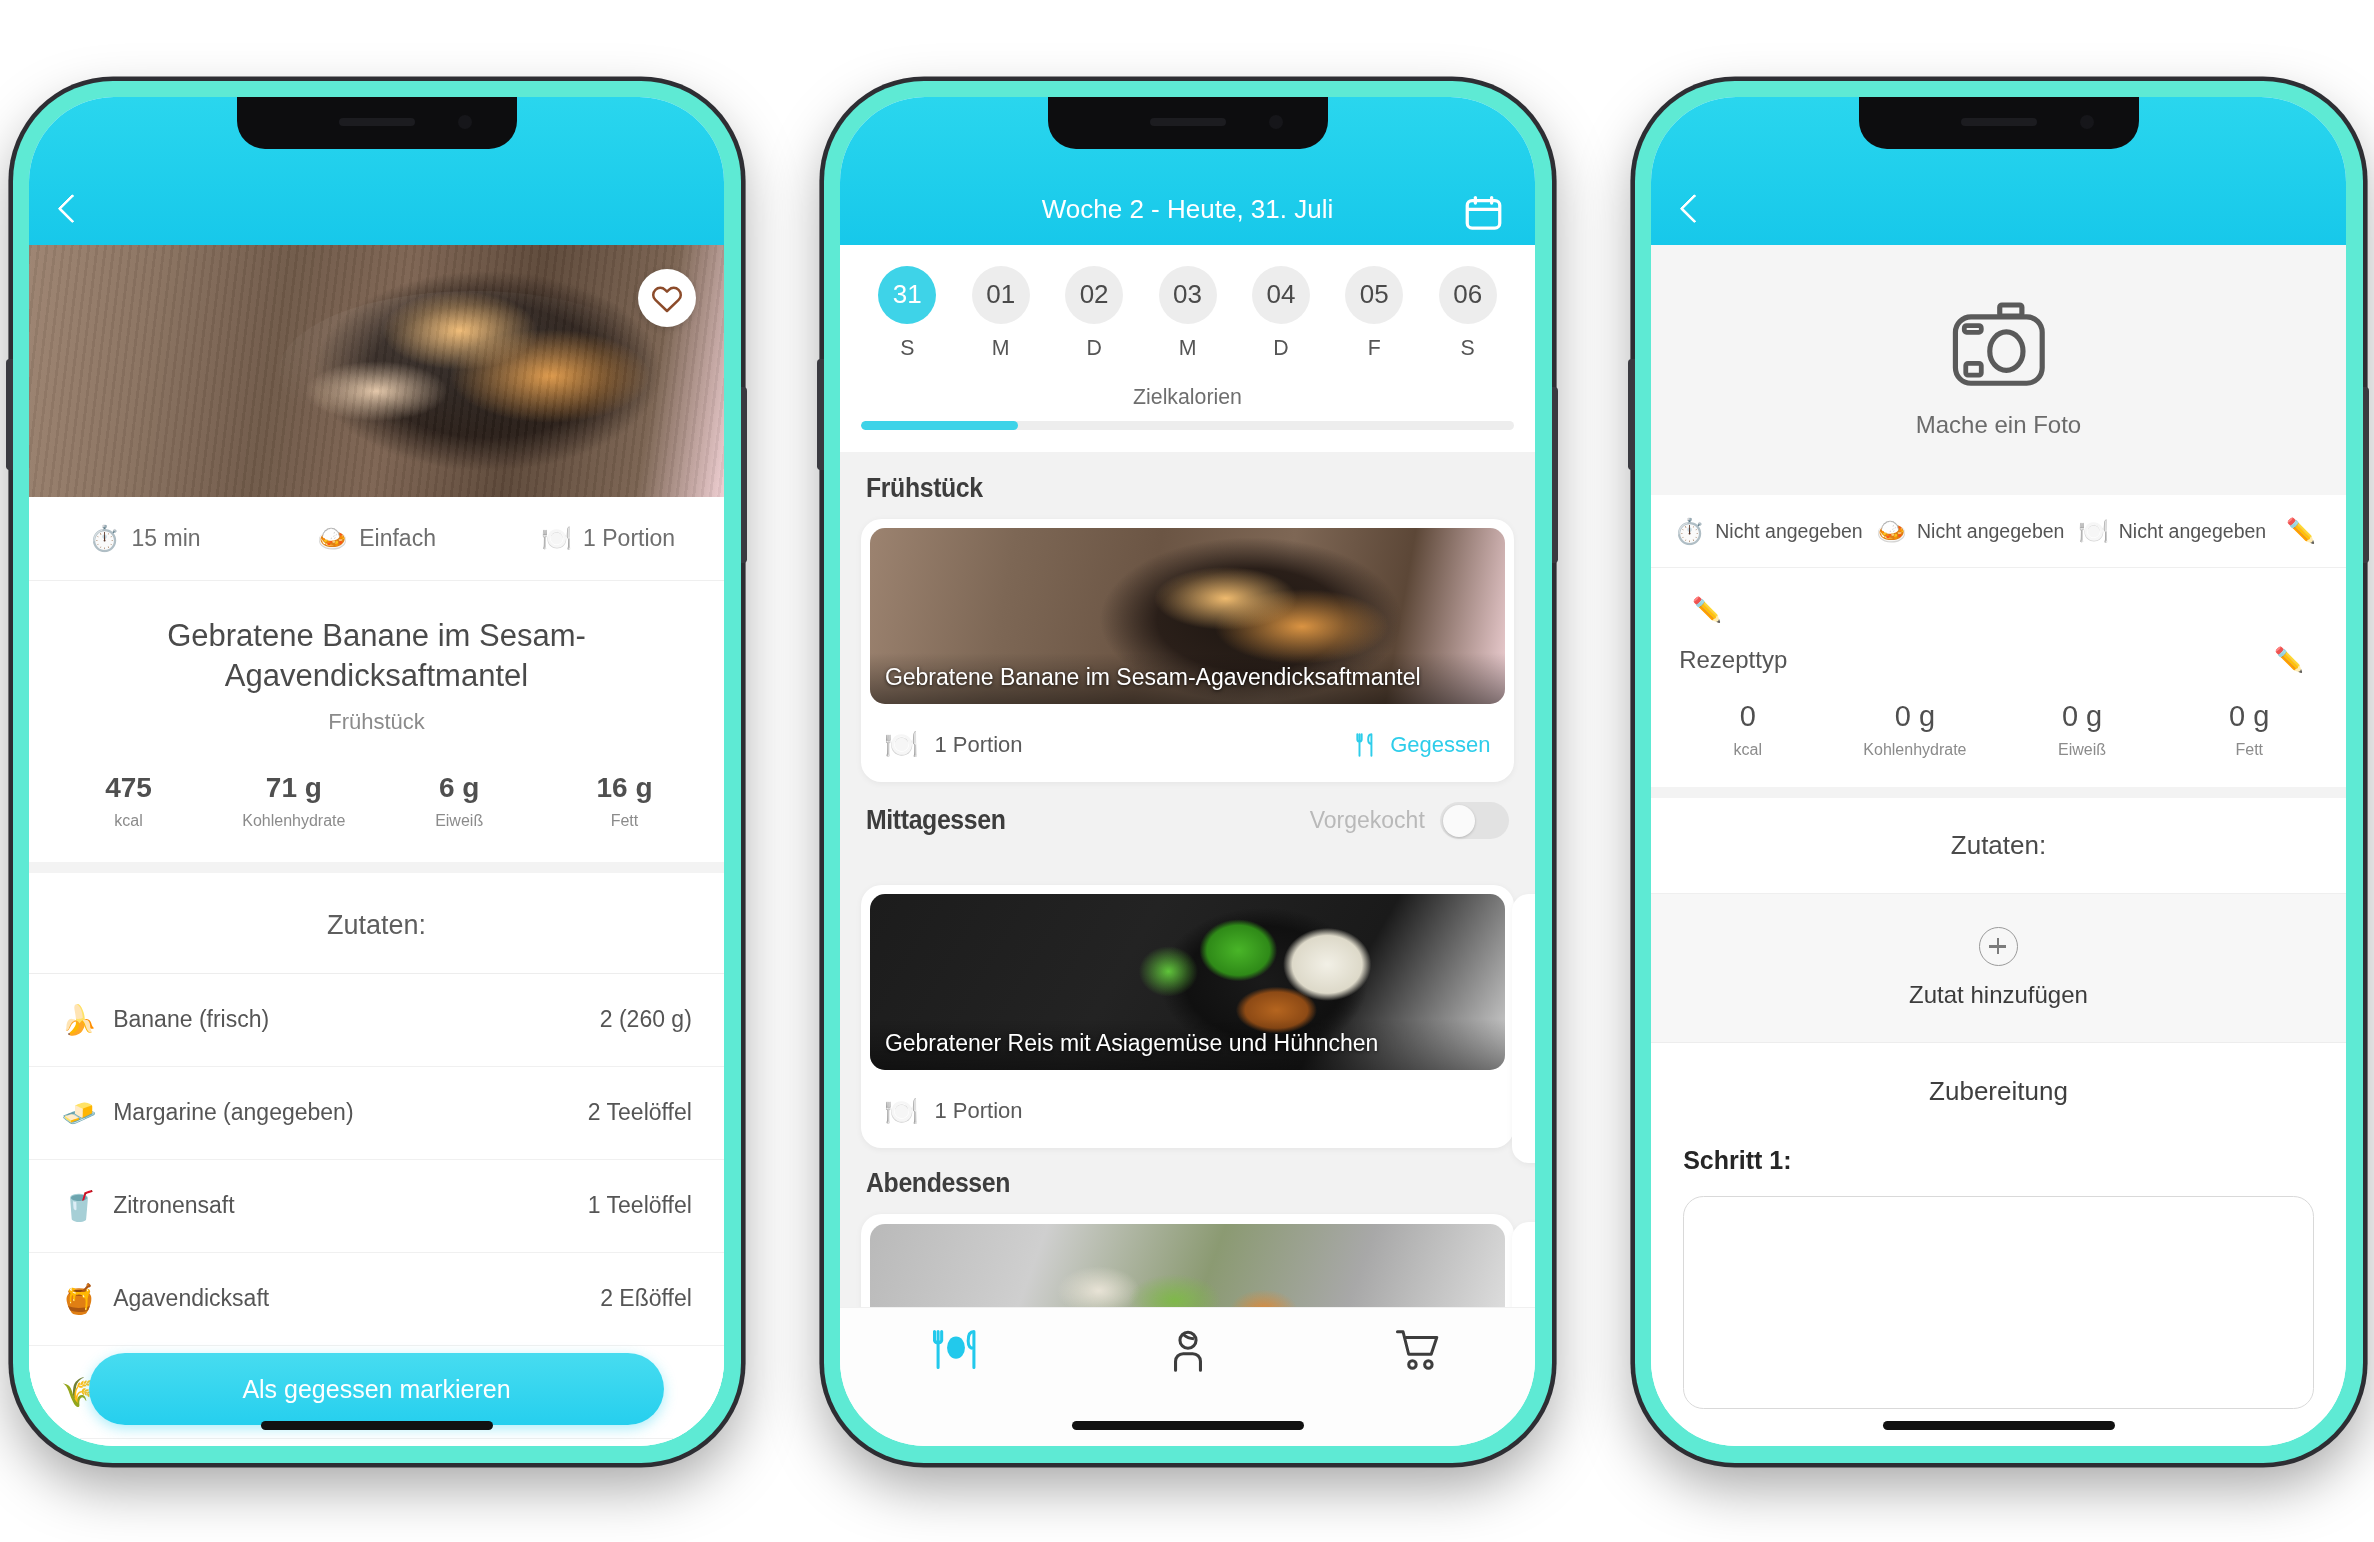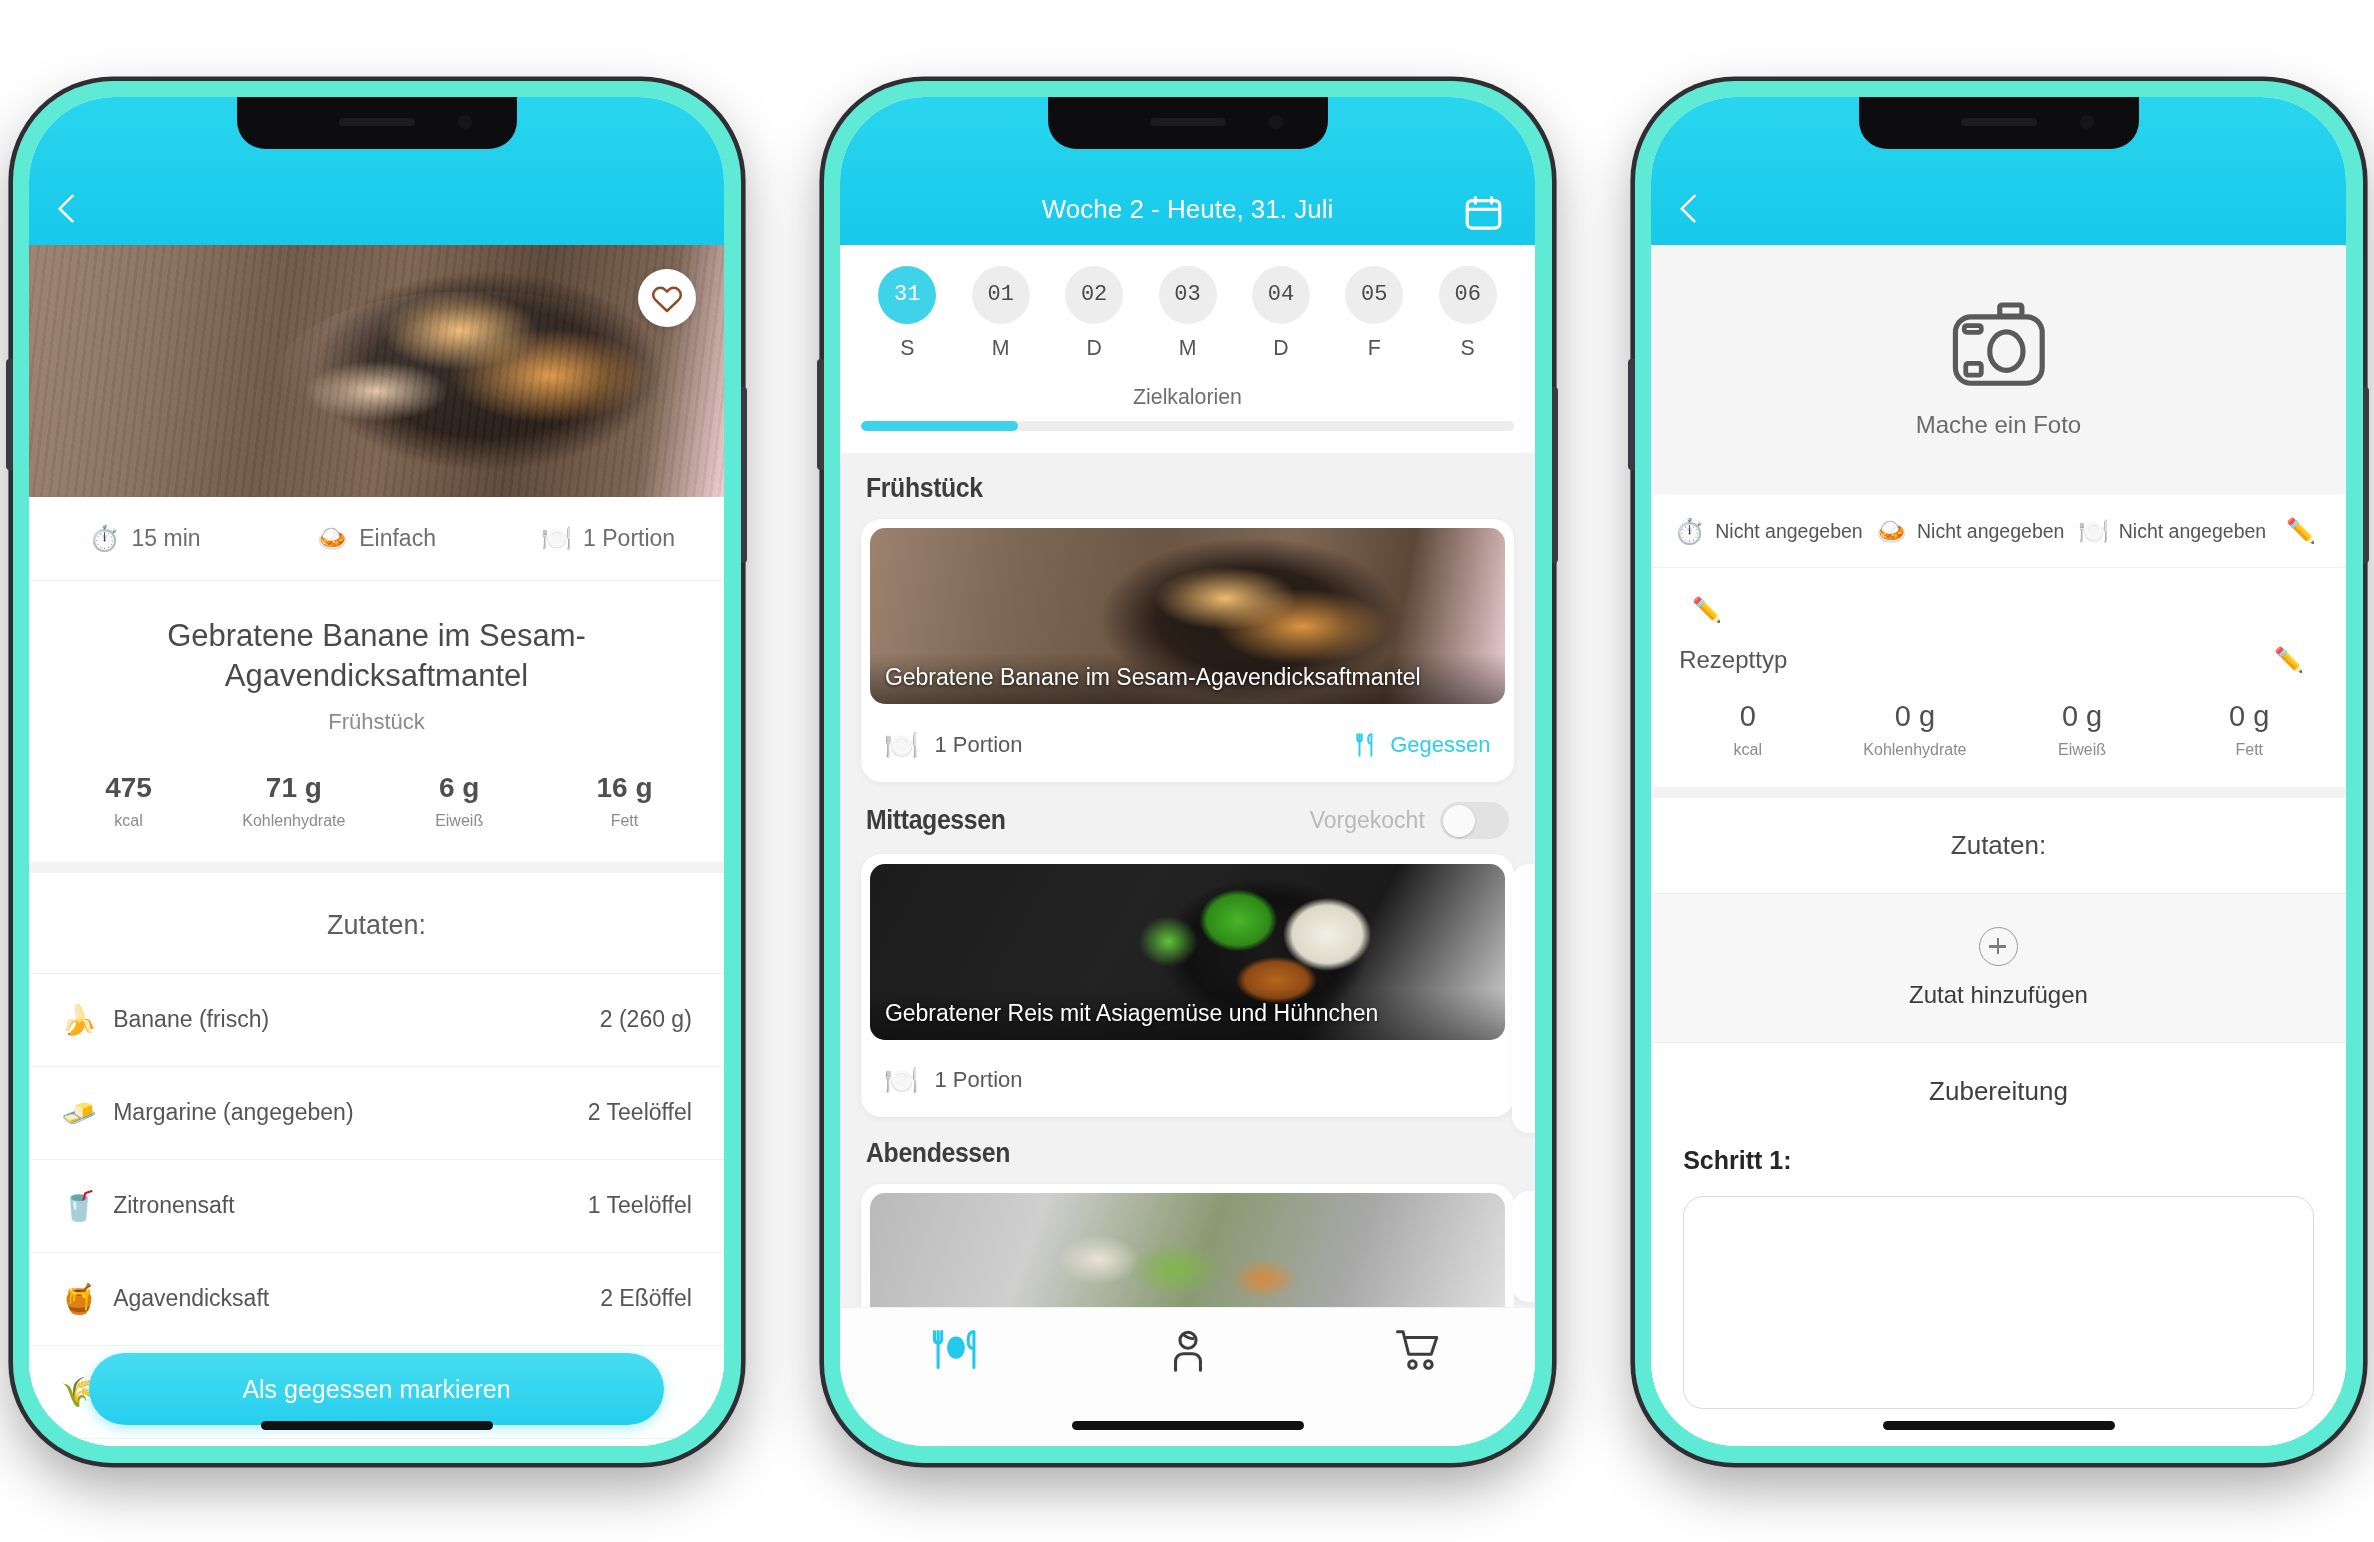--- a/index.html
+++ b/index.html
@@ -227,21 +227,21 @@
   }
   .date-col {
     flex: 1 1 0;
     display: flex; flex-direction: column; align-items: center;
     gap: 12px;
   }
   .date-bub {
     width: 58px; height: 58px; border-radius: 50%;
     background: #ededed;
     display: flex; align-items: center; justify-content: center;
-    font-size: 22px; color: #4a4a4a; font-family: Liberation Mono, monospace;
+    font-size: 26px; color: #4a4a4a;
   }
   .date-bub.active { background: #3ed3e8; color: #fff; }
   .date-dow { font-size: 21.3px; color: #555; }
 
   .goal-lbl {
     text-align: center; font-size: 21.3px; color: #6e6e6e;
     padding: 15px 0 11px 0; background: #fff;
   }
   .goal-track {
     height: 10.2px; margin: 0 20.4px 22px 20.4px;
@@ -580,21 +580,21 @@
         </div>
 
         <div class="meal-head">
           <div class="meal-name">Mittagessen</div>
           <div class="spacer"></div>
           <div class="precook-lbl">Vorgekocht</div>
           <div class="toggle">
             <div class="knob"></div>
           </div>
         </div>
-        <div style="position:relative;">
+        <div style="position:relative;margin-top:31px;">
           <div class="peek-card" style="top:9.3px;height:269px;"></div>
           <div class="meal-card">
             <div class="card-img lunch">
               <div class="caption">Gebratener Reis mit Asiagemüse und Hühnchen</div>
             </div>
             <div class="card-foot">
               <span class="plate">🍽️</span>
               <span class="portion">1 Portion</span>
               <span class="spacer"></span>
             </div>

